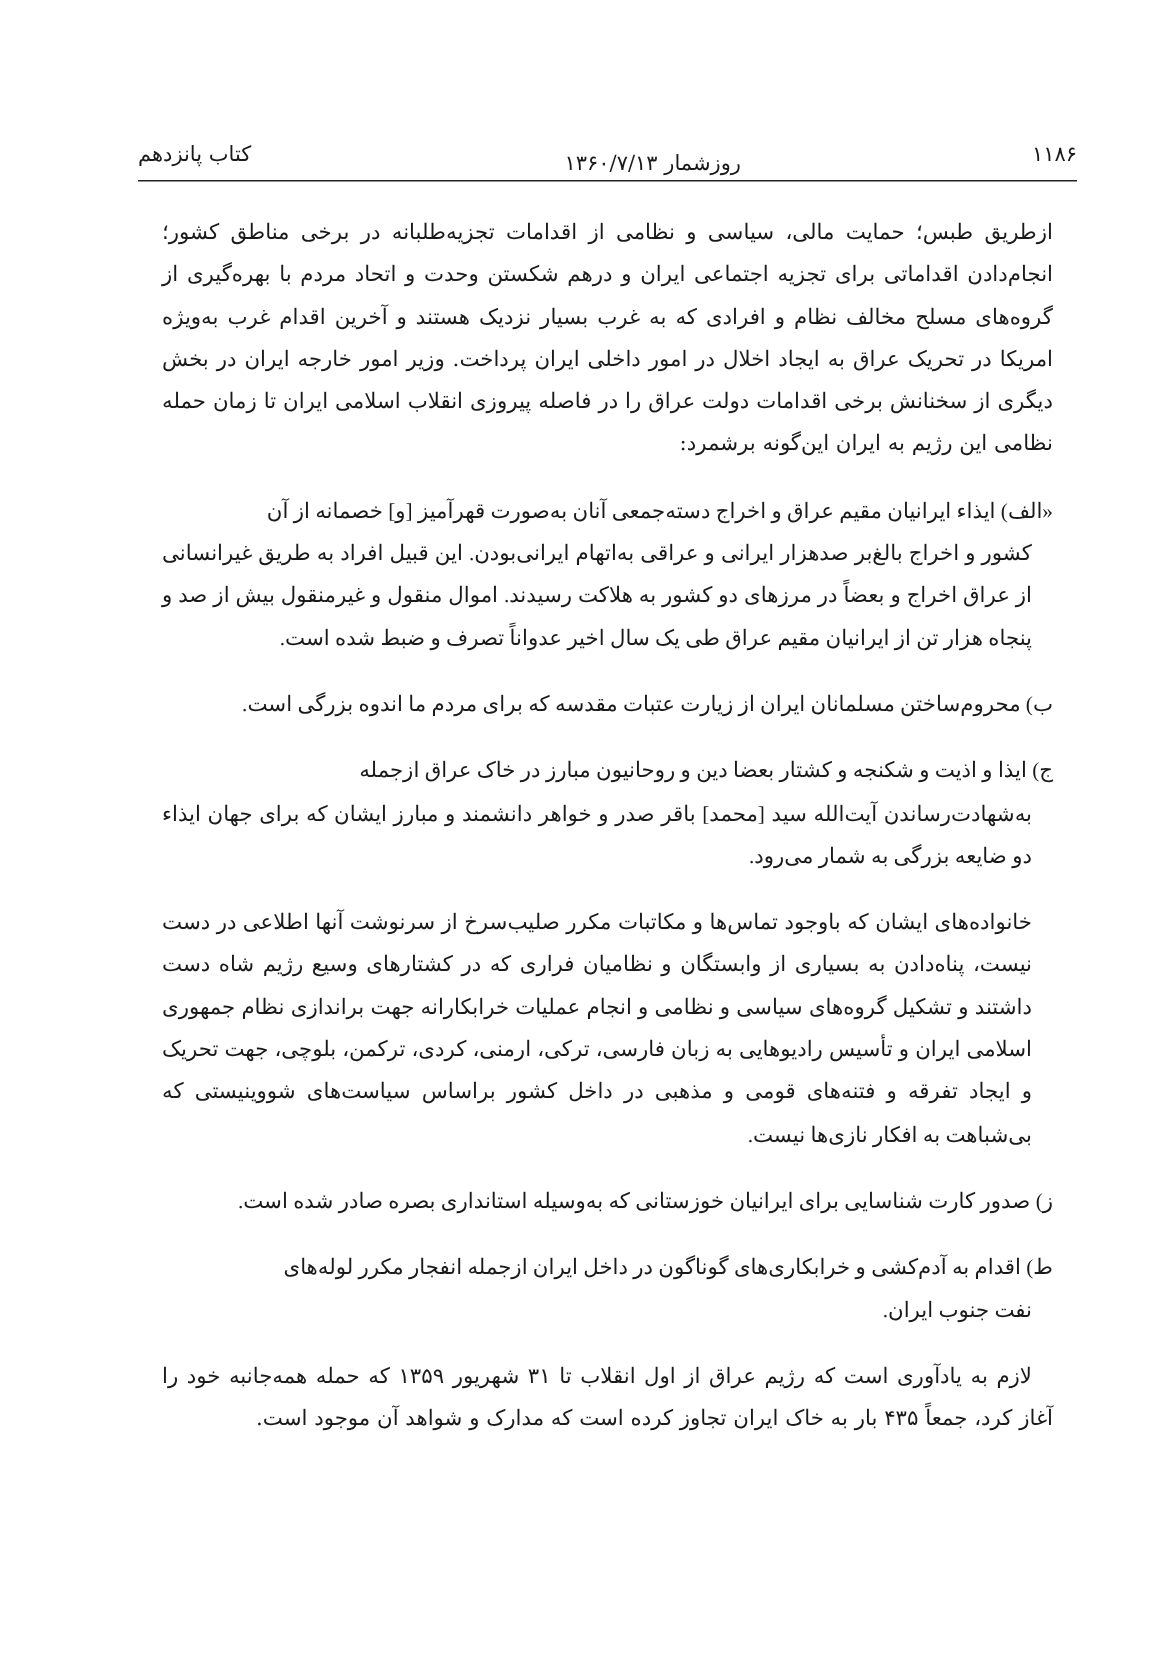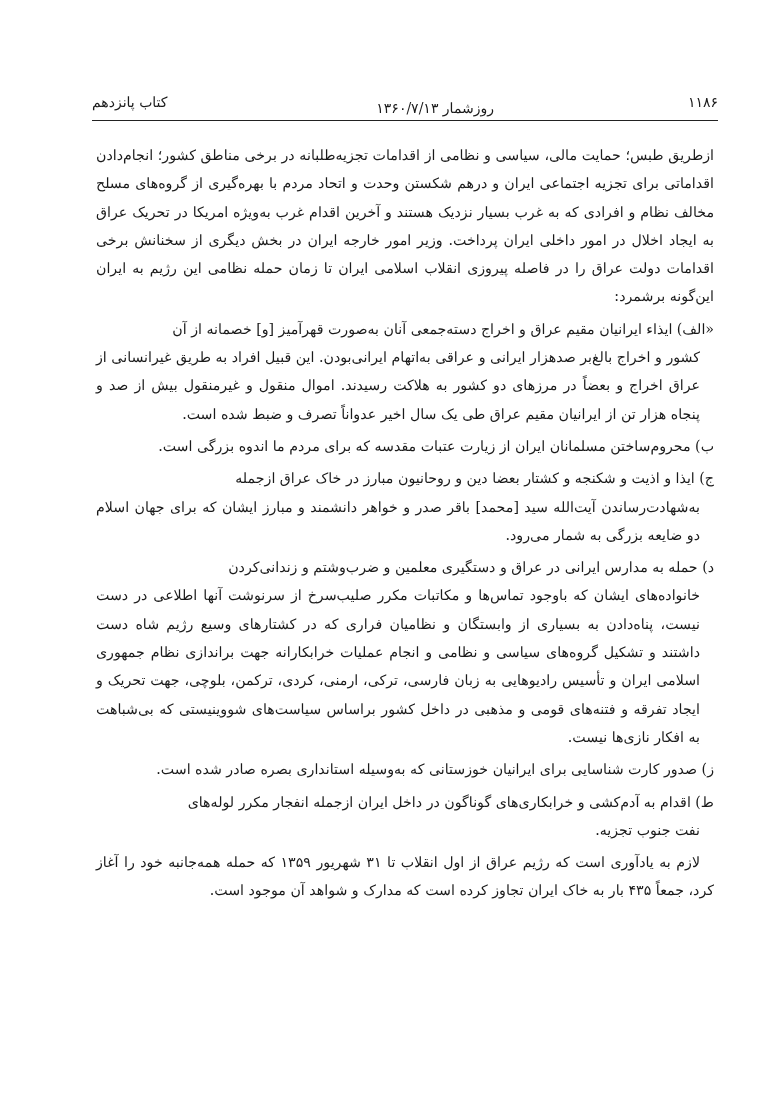--- a/index.html
+++ b/index.html
@@ -46,26 +46,27 @@
       padding: 0 4px;
     }
     .body-text {
       margin-top: 20px;
       font-size: 14.2px;
       line-height: 28.3px;
       text-align: justify;
       text-align-last: right;
     }
     .body-text p {
-      margin: 4px;
+      margin: 16px;
     }
     .item {
       margin: 0;
       padding-right: 0;
       text-indent: 0;
+      font-family: Liberation Serif, serif;
     }
     .item .cont {
       display: block;
       padding-right: 14px;
     }
     .closing {
       text-indent: 14px;
     }
   </style>
 </head>
@@ -85,33 +86,32 @@
       <span>«الف) ایذاء ایرانیان مقیم عراق و اخراج دسته‌جمعی آنان به‌صورت قهرآمیز [و] خصمانه از آن</span>
       <span class="cont">کشور و اخراج بالغ‌بر صدهزار ایرانی و عراقی به‌اتهام ایرانی‌بودن. این قبیل افراد به طریق غیرانسانی از عراق اخراج و بعضاً در مرزهای دو کشور به هلاکت رسیدند. اموال منقول و غیرمنقول بیش از صد و پنجاه هزار تن از ایرانیان مقیم عراق طی یک سال اخیر عدواناً تصرف و ضبط شده است.</span>
     </p>
 
     <p class="item">
       <span>ب) محروم‌ساختن مسلمانان ایران از زیارت عتبات مقدسه که برای مردم ما اندوه بزرگی است.</span>
     </p>
 
     <p class="item">
       <span>ج) ایذا و اذیت و شکنجه و کشتار بعضا دین و روحانیون مبارز در خاک عراق ازجمله</span>
-      <span class="cont">به‌شهادت‌رساندن آیت‌الله سید [محمد] باقر صدر و خواهر دانشمند و مبارز ایشان که برای جهان اسلام دو ضایعه بزرگی به شمار می‌رود.</span>
+      <span class="cont">به‌شهادت‌رساندن آیت‌الله سید [محمد] باقر صدر و خواهر دانشمند و مبارز ایشان که برای جهان ایذاء دو ضایعه بزرگی به شمار می‌رود.</span>
     </p>
 
     <p class="item">
-      <span>د) حمله به مدارس ایرانی در عراق و دستگیری معلمین و ضرب‌وشتم و زندانی‌کردن</span>
       <span class="cont">خانواده‌های ایشان که باوجود تماس‌ها و مکاتبات مکرر صلیب‌سرخ از سرنوشت آنها اطلاعی در دست نیست، پناه‌دادن به بسیاری از وابستگان و نظامیان فراری که در کشتارهای وسیع رژیم شاه دست داشتند و تشکیل گروه‌های سیاسی و نظامی و انجام عملیات خرابکارانه جهت براندازی نظام جمهوری اسلامی ایران و تأسیس رادیوهایی به زبان فارسی، ترکی، ارمنی، کردی، ترکمن، بلوچی، جهت تحریک و ایجاد تفرقه و فتنه‌های قومی و مذهبی در داخل کشور براساس سیاست‌های شووینیستی که بی‌شباهت به افکار نازی‌ها نیست.</span>
     </p>
 
     <p class="item">
       <span>ز) صدور کارت شناسایی برای ایرانیان خوزستانی که به‌وسیله استانداری بصره صادر شده است.</span>
     </p>
 
 
     <p class="item">
       <span>ط) اقدام به آدم‌کشی و خرابکاری‌های گوناگون در داخل ایران ازجمله انفجار مکرر لوله‌های</span>
-      <span class="cont">نفت جنوب تجزیه.</span>
+      <span class="cont">نفت جنوب ایران.</span>
     </p>
 
     <p class="closing">لازم به یادآوری است که رژیم عراق از اول انقلاب تا ۳۱ شهریور ۱۳۵۹ که حمله همه‌جانبه خود را آغاز کرد، جمعاً ۴۳۵ بار به خاک ایران تجاوز کرده است که مدارک و شواهد آن موجود است.</p>
   </div>
 </div>
 
 </body></html>

